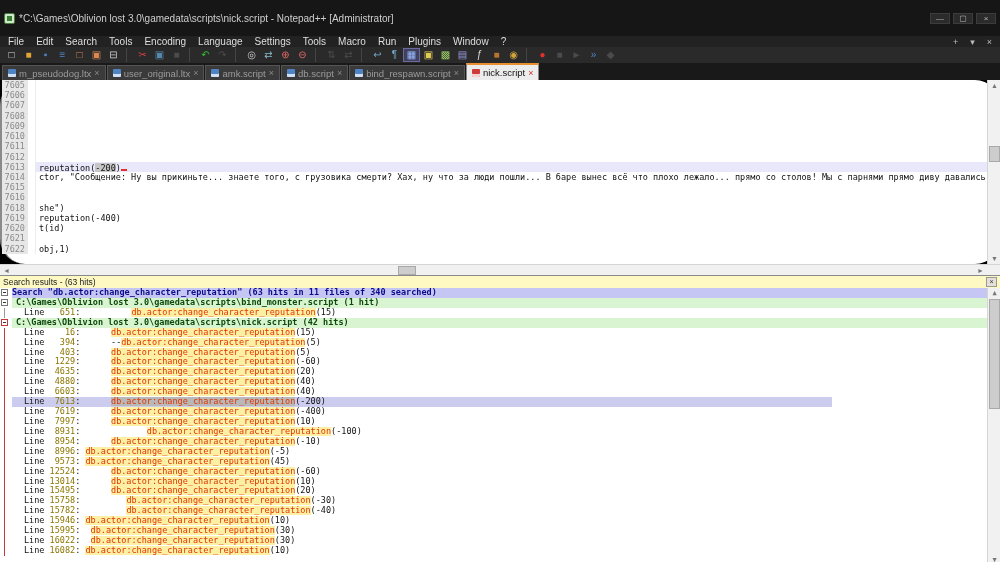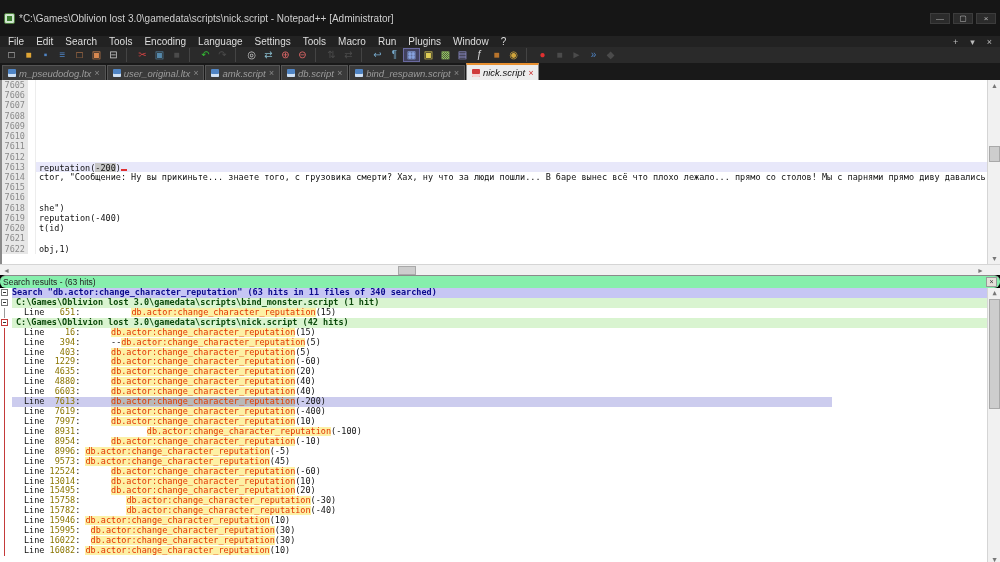--- a/index.html
+++ b/index.html
@@ -19,50 +19,50 @@
   .menubar .spacer { flex:1; }
   .menu-rt { color:#bbb; font-size:9px; padding:0 6px; }
 
   .toolbar { height:16px; background:#2a2a2a; display:flex; align-items:center; padding:0 3px; }
   .tb-ico { width:17px; height:14px; display:flex; align-items:center; justify-content:center; font-size:10px; line-height:14px; }
   .tb-ico.disabled { opacity:.35; }
   .tb-ico.active { background:#41415e; border:1px solid #6a6aa0; }
   .tb-sep { width:6px; height:14px; border-left:1px solid #444; margin:0 2px 0 4px; }
 
   .tabbar { height:17px; background:#191919; display:flex; align-items:flex-end; padding-left:2px; }
-  .tab { height:15px; display:flex; align-items:center; gap:3px; padding:0 5px; background:#3a3a3a; border:1px solid #555; border-bottom:none; margin-right:1px; color:#9c9c9c; font-size:9.5px; white-space:nowrap;font-style:italic; }
+  .tab { height:15px; display:flex; align-items:center; gap:3px; padding:0 5px; background:#3a3a3a; border:1px solid #555; border-bottom:none; margin-right:1px; color:#9c9c9c; font-size:9.5px; white-space:nowrap; }
   .tab.active { background:#ececec; color:#111; border-color:#888; border-top:2px solid #e89030; height:17px; }
   .floppy { width:8px; height:8px; border-radius:1px; display:inline-block; }
   .floppy.saved { background:#4f84c4; box-shadow:inset 0 -3px 0 #cfe0f4; }
   .floppy.modified { background:#cf3a3a; box-shadow:inset 0 -3px 0 #f4d2d2; }
   .tab-close { font-size:9px; color:#888; line-height:8px; }
   .tab.active .tab-close { color:#c33; }
 
   
-  .editor { height:184px; background:#fff; display:flex; flex-direction:column; border-left:2px solid #8a8a8a; position:relative; }
+  .editor { height:184px; background:#fff; display:flex; flex-direction:column; border-left:2px solid #8a8a8a; position:relative;border-radius:25px; }
   .ed-line { display:flex; height:10.22px; font-family:"DejaVu Sans Mono", monospace; font-size:8.5px; line-height:10.22px; }
   .ed-num { width:26px; background:#e7e7e7; color:#8a8a8a; text-align:right; padding-right:3px; }
   .ed-fold { width:8px; background:#fff; border-right:1px solid #ededed; }
   .ed-txt { flex:1; color:#111; white-space:pre; overflow:hidden; padding-left:3px; }
   .ed-line.current .ed-txt { background:#e8e8fa; }
   .ed-sel { background:#c6c6c6; }
   .ed-caret { display:inline-block; width:6px; border-bottom:2px solid #e03030; height:9px; }
 
   .vscroll { position:absolute; right:0; top:0; width:13px; height:184px; background:#f1f1f1; border-left:1px solid #d5d5d5; }
   .vscroll .arr { position:absolute; left:0; width:13px; height:11px; color:#777; font-size:7px; text-align:center; line-height:11px; background:#f1f1f1; }
   .vscroll .arr.down { bottom:0; }
   .vthumb { position:absolute; left:1px; width:11px; height:16px; top:66px; background:#cdcdcd; border:1px solid #a9a9a9; }
 
   .hscroll { height:11px; background:#f1f1f1; border-top:1px solid #d5d5d5; position:relative; }
   .hscroll .arr { position:absolute; top:0; width:13px; height:11px; color:#777; font-size:7px; text-align:center; line-height:11px; }
   .hscroll .arr.right { right:13px; }
   .hthumb { position:absolute; left:398px; top:1px; width:18px; height:9px; background:#cdcdcd; border:1px solid #a9a9a9; }
 
   
-  .panel-title { height:13px; background:#86efac; border-top:1px solid #8a8a8a; display:flex; align-items:center; padding:0 3px;border-radius:6px; }
+  .panel-title { height:13px; background:#fef9c3; border-top:1px solid #8a8a8a; display:flex; align-items:center; padding:0 3px; }
   .panel-title .pt-text { font-size:8.5px; color:#222; flex:1; }
   .pt-close { width:11px; height:10px; background:#e4e0d8; border:1px solid #999; font-size:7px; line-height:8px; text-align:center; color:#333; }
 
   .results { height:278px; background:#fff; position:relative; overflow:hidden; font-family:"DejaVu Sans Mono", monospace; font-size:8.5px; }
   .res-row { height:9.93px; line-height:9.93px; white-space:pre; display:flex; }
   .res-margin { width:12px; position:relative; flex:none; }
   .res-content { flex:1; overflow:hidden; }
   .row-summary .res-content { background:#c6c6f4; color:#0b0b8c; font-weight:bold; }
   .row-file .res-content { background:#d9f4d0; color:#0c4a0c; font-weight:bold; padding-left:4px; }
   .row-hit .res-content { color:#111; padding-left:12px; }

